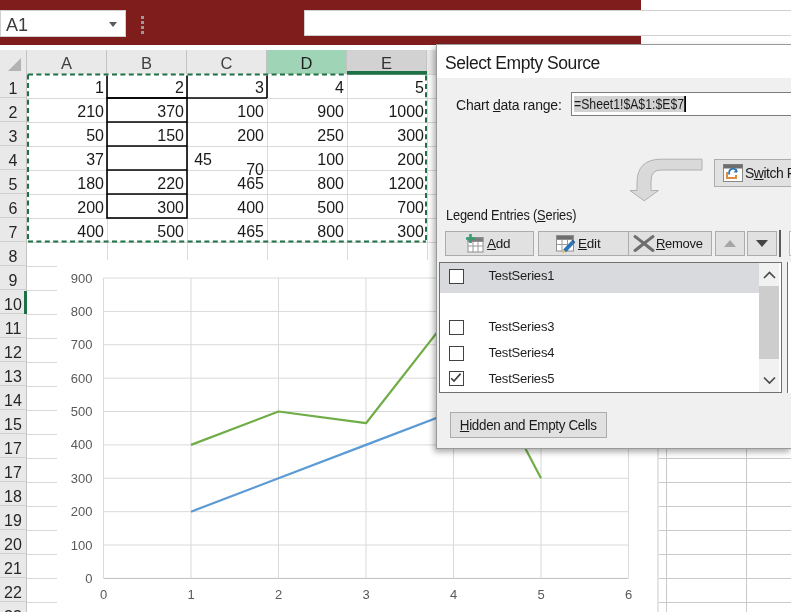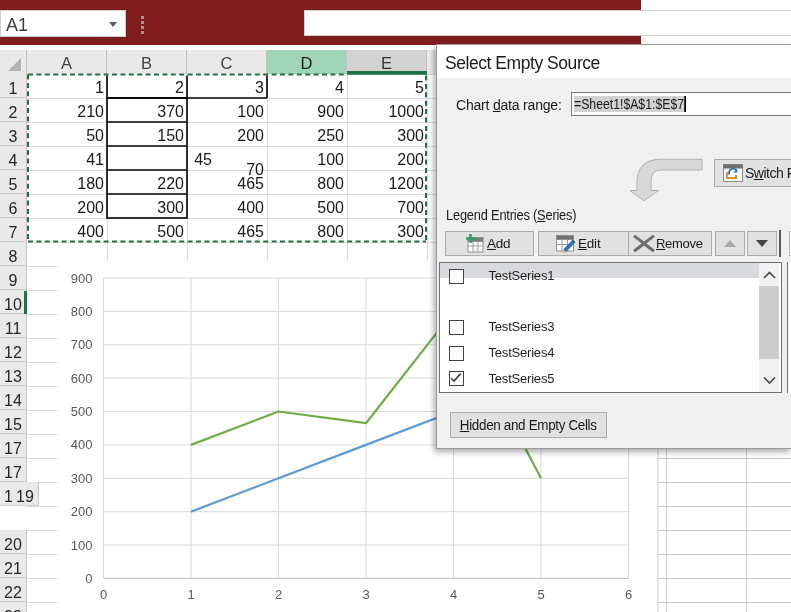--- a/index.html
+++ b/index.html
@@ -47,21 +47,21 @@
 #dlgtitle span { position:absolute; left:8px; top:0; line-height:36px; font-size:17.5px; color:#1b1b1b; letter-spacing:-0.45px; }
 .dlab { position:absolute; letter-spacing:-0.2px; }
 #rangebox { position:absolute; left:134px; top:47px; width:223px; height:24px; background:#fff; border:1px solid #7c7c7c; }
 #rangebox .inner { position:absolute; left:2px; top:0; line-height:22px; font-size:14px; white-space:pre;
   display:inline-block; transform:scaleX(0.875); transform-origin:left; }
 #rangebox .sel { background:#d2d2d2; }
 #rangebox .cur { border-right:2px solid #000; padding-right:0px; }
 .btn { position:absolute; background:#e1e1e1; border:1px solid #acacac; display:flex;
   align-items:center; justify-content:center; font-size:14px; color:#1a1a1a; letter-spacing:-0.2px; }
 #listbox { position:absolute; left:2px; top:217px; width:343px; height:131px; background:#fff; border:1px solid #707070; }
-.li { position:absolute; left:0; width:320px; height:15px; }
+.li { position:absolute; left:0; width:320px; height:30px; }
 .li .cb { position:absolute; left:9px; top:5.5px; width:15px; height:15px; background:#fff; border:1.8px solid #424242; }
 .li .lt { position:absolute; left:48.5px; top:0; line-height:25.7px; font-size:13px; letter-spacing:-0.2px; color:#1e1e1e; }
 #sbar { position:absolute; left:319px; top:0; width:20px; height:129px; background:#f1f1f1; }
 #sbar .thumb { position:absolute; left:0px; top:23px; width:20px; height:73px; background:#cdcdcd; }
 </style>
 </head>
 <body>
 <div id="stage">
 
 <svg id="gridsvg" width="791" height="612">
@@ -114,21 +114,21 @@
       <div class="cell" style="left:27px;top:98px;">210</div>
       <div class="cell" style="left:107px;top:98px;">370</div>
       <div class="cell" style="left:187px;top:98px;">100</div>
       <div class="cell" style="left:267px;top:98px;">900</div>
       <div class="cell" style="left:347px;top:98px;">1000</div>
       <div class="cell" style="left:27px;top:122px;">50</div>
       <div class="cell" style="left:107px;top:122px;">150</div>
       <div class="cell" style="left:187px;top:122px;">200</div>
       <div class="cell" style="left:267px;top:122px;">250</div>
       <div class="cell" style="left:347px;top:122px;">300</div>
-      <div class="cell" style="left:27px;top:146px;">41</div>
+      <div class="cell" style="left:27px;top:146px;">37</div>
       <div class="cell" style="left:107px;top:146px;margin-left:28px;">45</div>
       <div class="cell" style="left:187px;top:146px;margin-top:10px;">70</div>
       <div class="cell" style="left:267px;top:146px;">100</div>
       <div class="cell" style="left:347px;top:146px;">200</div>
       <div class="cell" style="left:27px;top:170px;">180</div>
       <div class="cell" style="left:107px;top:170px;">220</div>
       <div class="cell" style="left:187px;top:170px;">465</div>
       <div class="cell" style="left:267px;top:170px;">800</div>
       <div class="cell" style="left:347px;top:170px;">1200</div>
       <div class="cell" style="left:27px;top:194px;">200</div>
@@ -238,21 +238,21 @@
       <div class="rh" style="top:192px;">9</div>
       <div class="rh" style="top:216px;">10</div>
       <div class="rh" style="top:240px;">11</div>
       <div class="rh" style="top:264px;">12</div>
       <div class="rh" style="top:288px;">13</div>
       <div class="rh" style="top:312px;">14</div>
       <div class="rh" style="top:336px;">15</div>
       <div class="rh" style="top:360px;">17</div>
       <div class="rh" style="top:384px;">17</div>
       <div class="rh" style="top:408px;">18</div>
-      <div class="rh" style="top:408px;margin-left:12px;">19</div>
+      <div class="rh" style="top:432px;">19</div>
       <div class="rh" style="top:456px;">20</div>
       <div class="rh" style="top:480px;">21</div>
       <div class="rh" style="top:504px;">22</div>
       <div class="rh" style="top:528px;">23</div>
       <div style="position: absolute; left: 24px; top: 217px; width: 3px; height: 23px; background: rgb(30, 113, 69); z-index: 7;"></div>
     </div>
 
 <div id="dlg">
   <div id="dlgtitle">
         <span>Select Empty Source</span>

